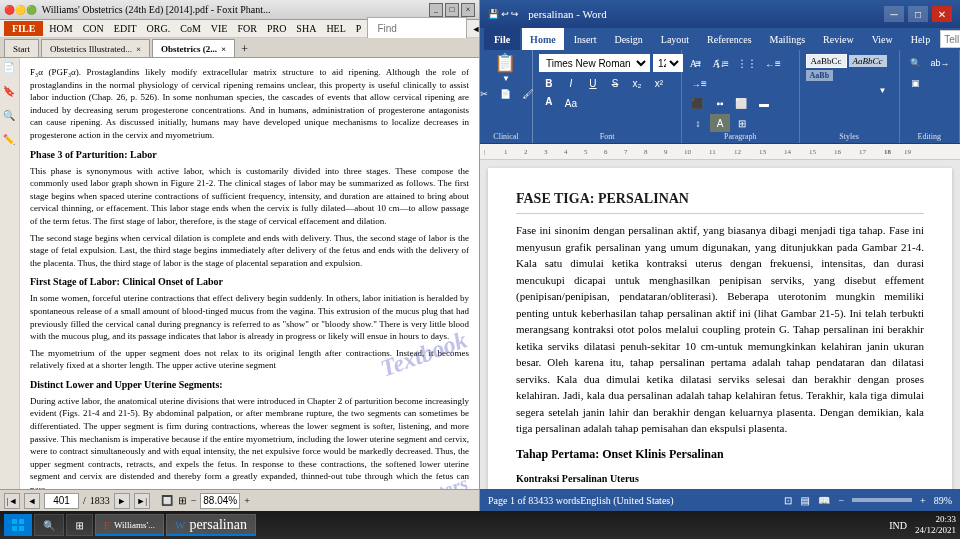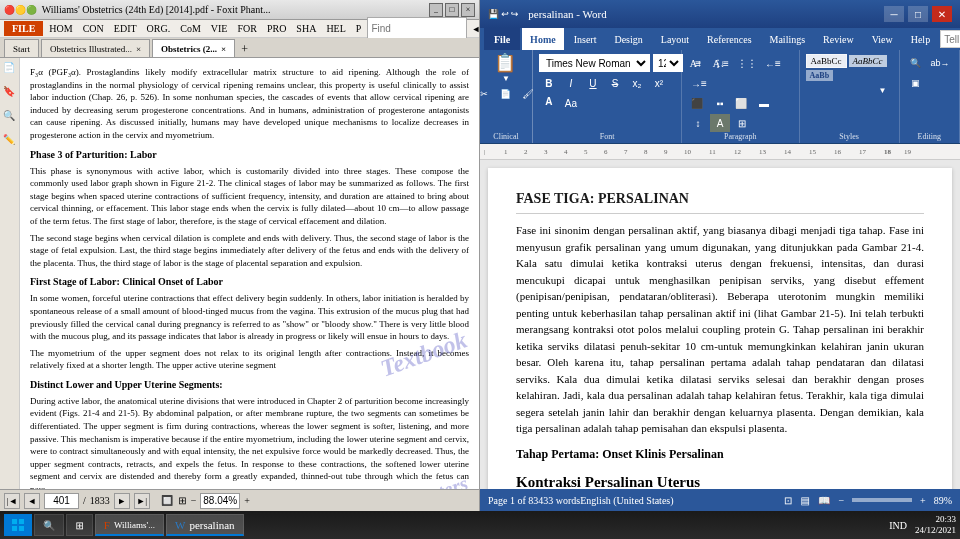--- a/index.html
+++ b/index.html
@@ -439,21 +439,21 @@
     }
 
     
     ::-webkit-scrollbar { width: 8px; height: 8px; }
     ::-webkit-scrollbar-track { background: #f1f1f1; }
     ::-webkit-scrollbar-thumb { background: #bbb; border-radius: 2px; }
 
     .search-input-small {
       height: 24px;
       border: 1px solid #aaa;
-      padding: 0 3px;
+      padding: 0 9px;
       font-size: 10px;
       width: 100px;
     }
 
     .tell-me-input {
       height: 18px;
       border: 1px solid #ccc;
       padding: 0 3px;
       font-size: 10px;
       width: 90px;
@@ -812,21 +812,21 @@
         <span style="position:absolute;left:400px;font-size:7px;font-weight:bold;">18</span>
         <span style="position:absolute;left:420px;font-size:7px;">19</span>
       </div>
     </div>
 
     <div class="word-doc-area">
       <div class="word-page">
         <h2>FASE TIGA: PERSALINAN</h2>
         <p>Fase ini sinonim dengan persalinan aktif, yang biasanya dibagi menjadi tiga tahap. Fase ini menyusun grafik persalinan yang umum digunakan, yang ditunjukkan pada Gambar 21-4. Kala satu dimulai ketika kontraksi uterus dengan frekuensi, intensitas, dan durasi mencukupi dicapai untuk menghasilkan penipisan serviks, yang disebut effement (penipisan/penipisan, pendataran/obliterasi). Beberapa uterotonim mungkin memiliki penting untuk keberhasilan tahap persalinan aktif ini (lihat Gambar 21-5). Ini telah terbukti merangsang kontraksi otot polos melalui coupling protein G. Tahap persalinan ini berakhir ketika serviks dilatasi penuh-sekitar 10 cm-untuk memungkinkan kelahiran janin ukuran besar. Oleh karena itu, tahap persalinan pertama adalah tahap pendataran dan dilatasi serviks. Kala dua dimulai ketika dilatasi serviks selesai dan berakhir dengan proses kelahiran. Jadi, kala dua persalinan adalah tahap kelahiran fetus. Terakhir, kala tiga dimulai segera setelah janin lahir dan berakhir dengan keluarnya plasenta. Dengan demikian, kala tiga persalinan adalah tahap pemisahan dan ekspulsi plasenta.</p>
         <h3>Tahap Pertama: Onset Klinis Persalinan</h3>
-        <h3 style="font-size:15px;">Kontraksi Persalinan Uterus</h3>
+        <h3 style="font-size:10px;">Kontraksi Persalinan Uterus</h3>
 
       </div>
     </div>
 
     <div class="word-bottom-bar">
       <span>Page 1 of 8</span>
       <span>3433 words</span>
       <span>English (United States)</span>
       <div class="word-bottom-right">
         <span style="cursor:pointer;">⊡</span>
@@ -855,21 +855,21 @@
   </div>
   <div class="taskbar-item">
     <span>⊞</span>
   </div>
   <div class="taskbar-item active">
     <span style="color:#d04000;font-size:11px;">F</span>
     <span style="font-size:9px;">Williams'...</span>
   </div>
   <div class="taskbar-item active">
     <span style="color:#2b79c2;font-size:11px;">W</span>
-    <span style="font-size:11px;">persalinan</span>
+    <span style="font-size:14px;">persalinan</span>
   </div>
   <div class="taskbar-right">
     <span>IND</span>
     <div class="taskbar-clock">
       <span>20:33</span>
       <span>24/12/2021</span>
     </div>
   </div>
 </div>
 

